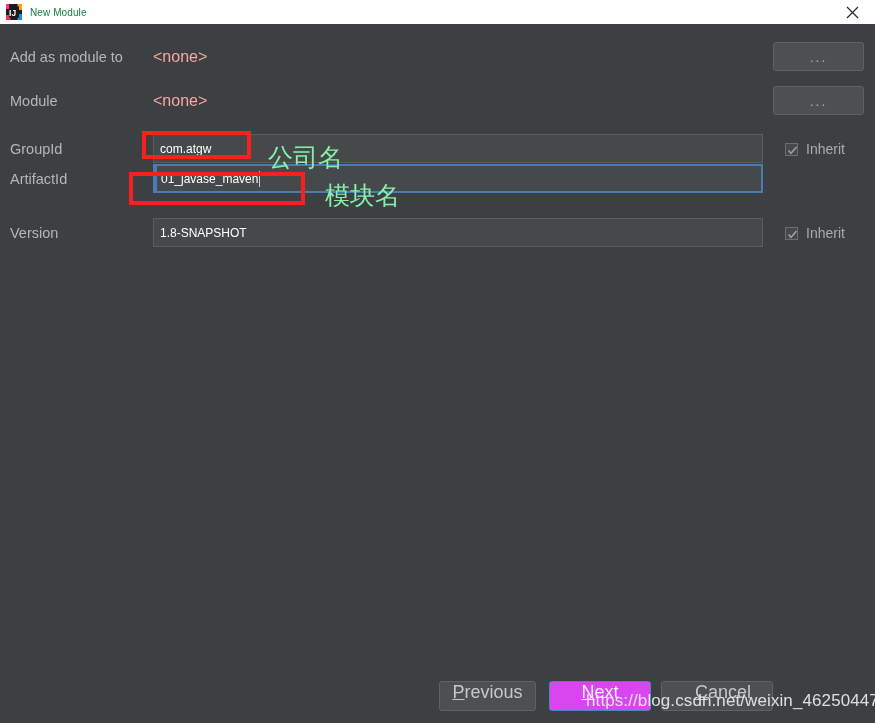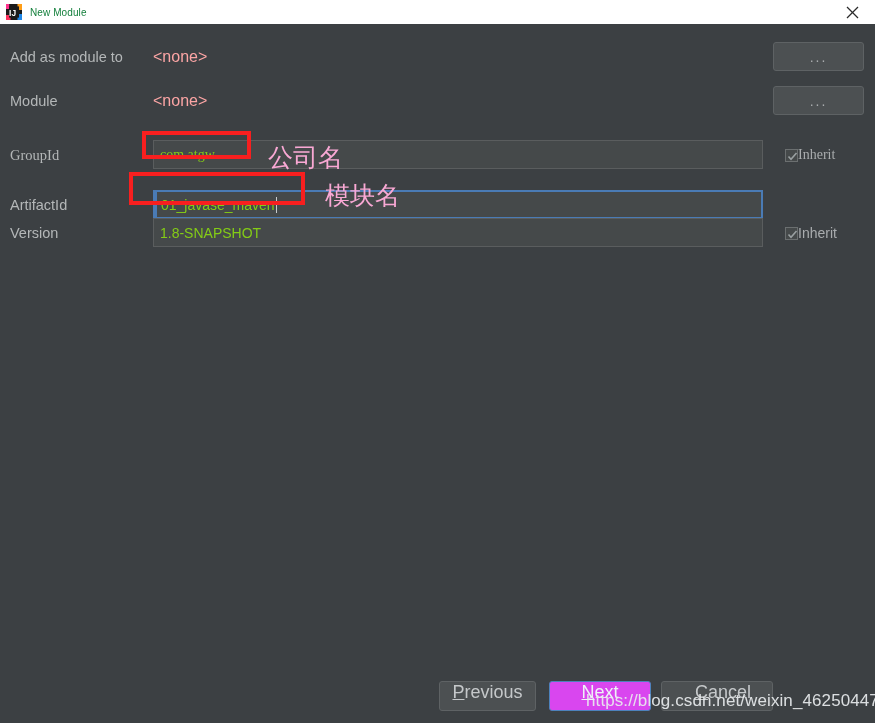--- a/index.html
+++ b/index.html
@@ -102,22 +102,22 @@
     width: 610px;
     height: 29px;
     background: #45494a;
     border: 1px solid #5a5d5e;
     box-sizing: border-box;
     display: flex;
     align-items: center;
   }
   .field .field-text {
     margin-left: 6px;
-    font-size: 14px;
-    color: #84cc16;
+    font-size: 12px;
+    color: #ffffff;
     white-space: nowrap;
   }
   .field.focused {
     border: 2px solid #4a7bb5;
     background: #45494a;
   }
   .field.focused::before {
     content: "";
     position: absolute;
     left: 0; top: 0; bottom: 0;
@@ -165,36 +165,36 @@
     width: 13px;
     height: 13px;
     border: 1px solid #6b6f70;
     background: #45494a;
     box-sizing: border-box;
     position: relative;
     flex: 0 0 auto;
   }
   .cb svg { position: absolute; left: 1px; top: 1px; }
   .inherit-label {
-    margin-left: 0;
+    margin-left: 8px;
     font-size: 14px;
     color: #a9acae;
     white-space: nowrap;
   }
 
   
   .red-box {
     position: absolute;
     border: 4px solid #f81f1f;
     box-sizing: border-box;
     pointer-events: none;
   }
   .red-note {
     position: absolute;
-    color: #f9a8d4;
+    color: #86efac;
     font-size: 25px;
     font-family: "DejaVu Sans", "Liberation Sans", sans-serif;
     line-height: 1;
     white-space: nowrap;
     pointer-events: none;
   }
 
   
   #buttonbar {
     position: absolute;
@@ -270,36 +270,36 @@
       <div class="row-value-plain">&lt;none&gt;</div>
       <div class="dots-btn">...</div>
     </div>
 
     <div class="row" style="top:62px;">
       <div class="row-label">Module</div>
       <div class="row-value-plain">&lt;none&gt;</div>
       <div class="dots-btn">...</div>
     </div>
 
-    <div class="row" style="top:116px;font-family:Liberation Serif, serif;">
+    <div class="row" style="top:110px;">
       <div class="row-label">GroupId</div>
       <div class="field">
         <span class="field-text">com.atgw</span>
       </div>
       <div class="inherit">
         <span class="cb">
           <svg width="11" height="11" viewBox="0 0 11 11">
             <polyline points="1.5,5.5 4,8.2 9.5,2" fill="none" stroke="#9aa0a2" stroke-width="1.6"></polyline>
           </svg>
         </span>
         <span class="inherit-label">Inherit</span>
       </div>
     </div>
 
-    <div class="row" style="top:166px;">
+    <div class="row" style="top:140px;">
       <div class="row-label">ArtifactId</div>
       <div class="field focused">
         <span class="field-text">01_javase_maven</span>
         <span class="caret"></span>
       </div>
     </div>
 
     <div class="row" style="top:194px;">
       <div class="row-label">Version</div>
       <div class="field">

